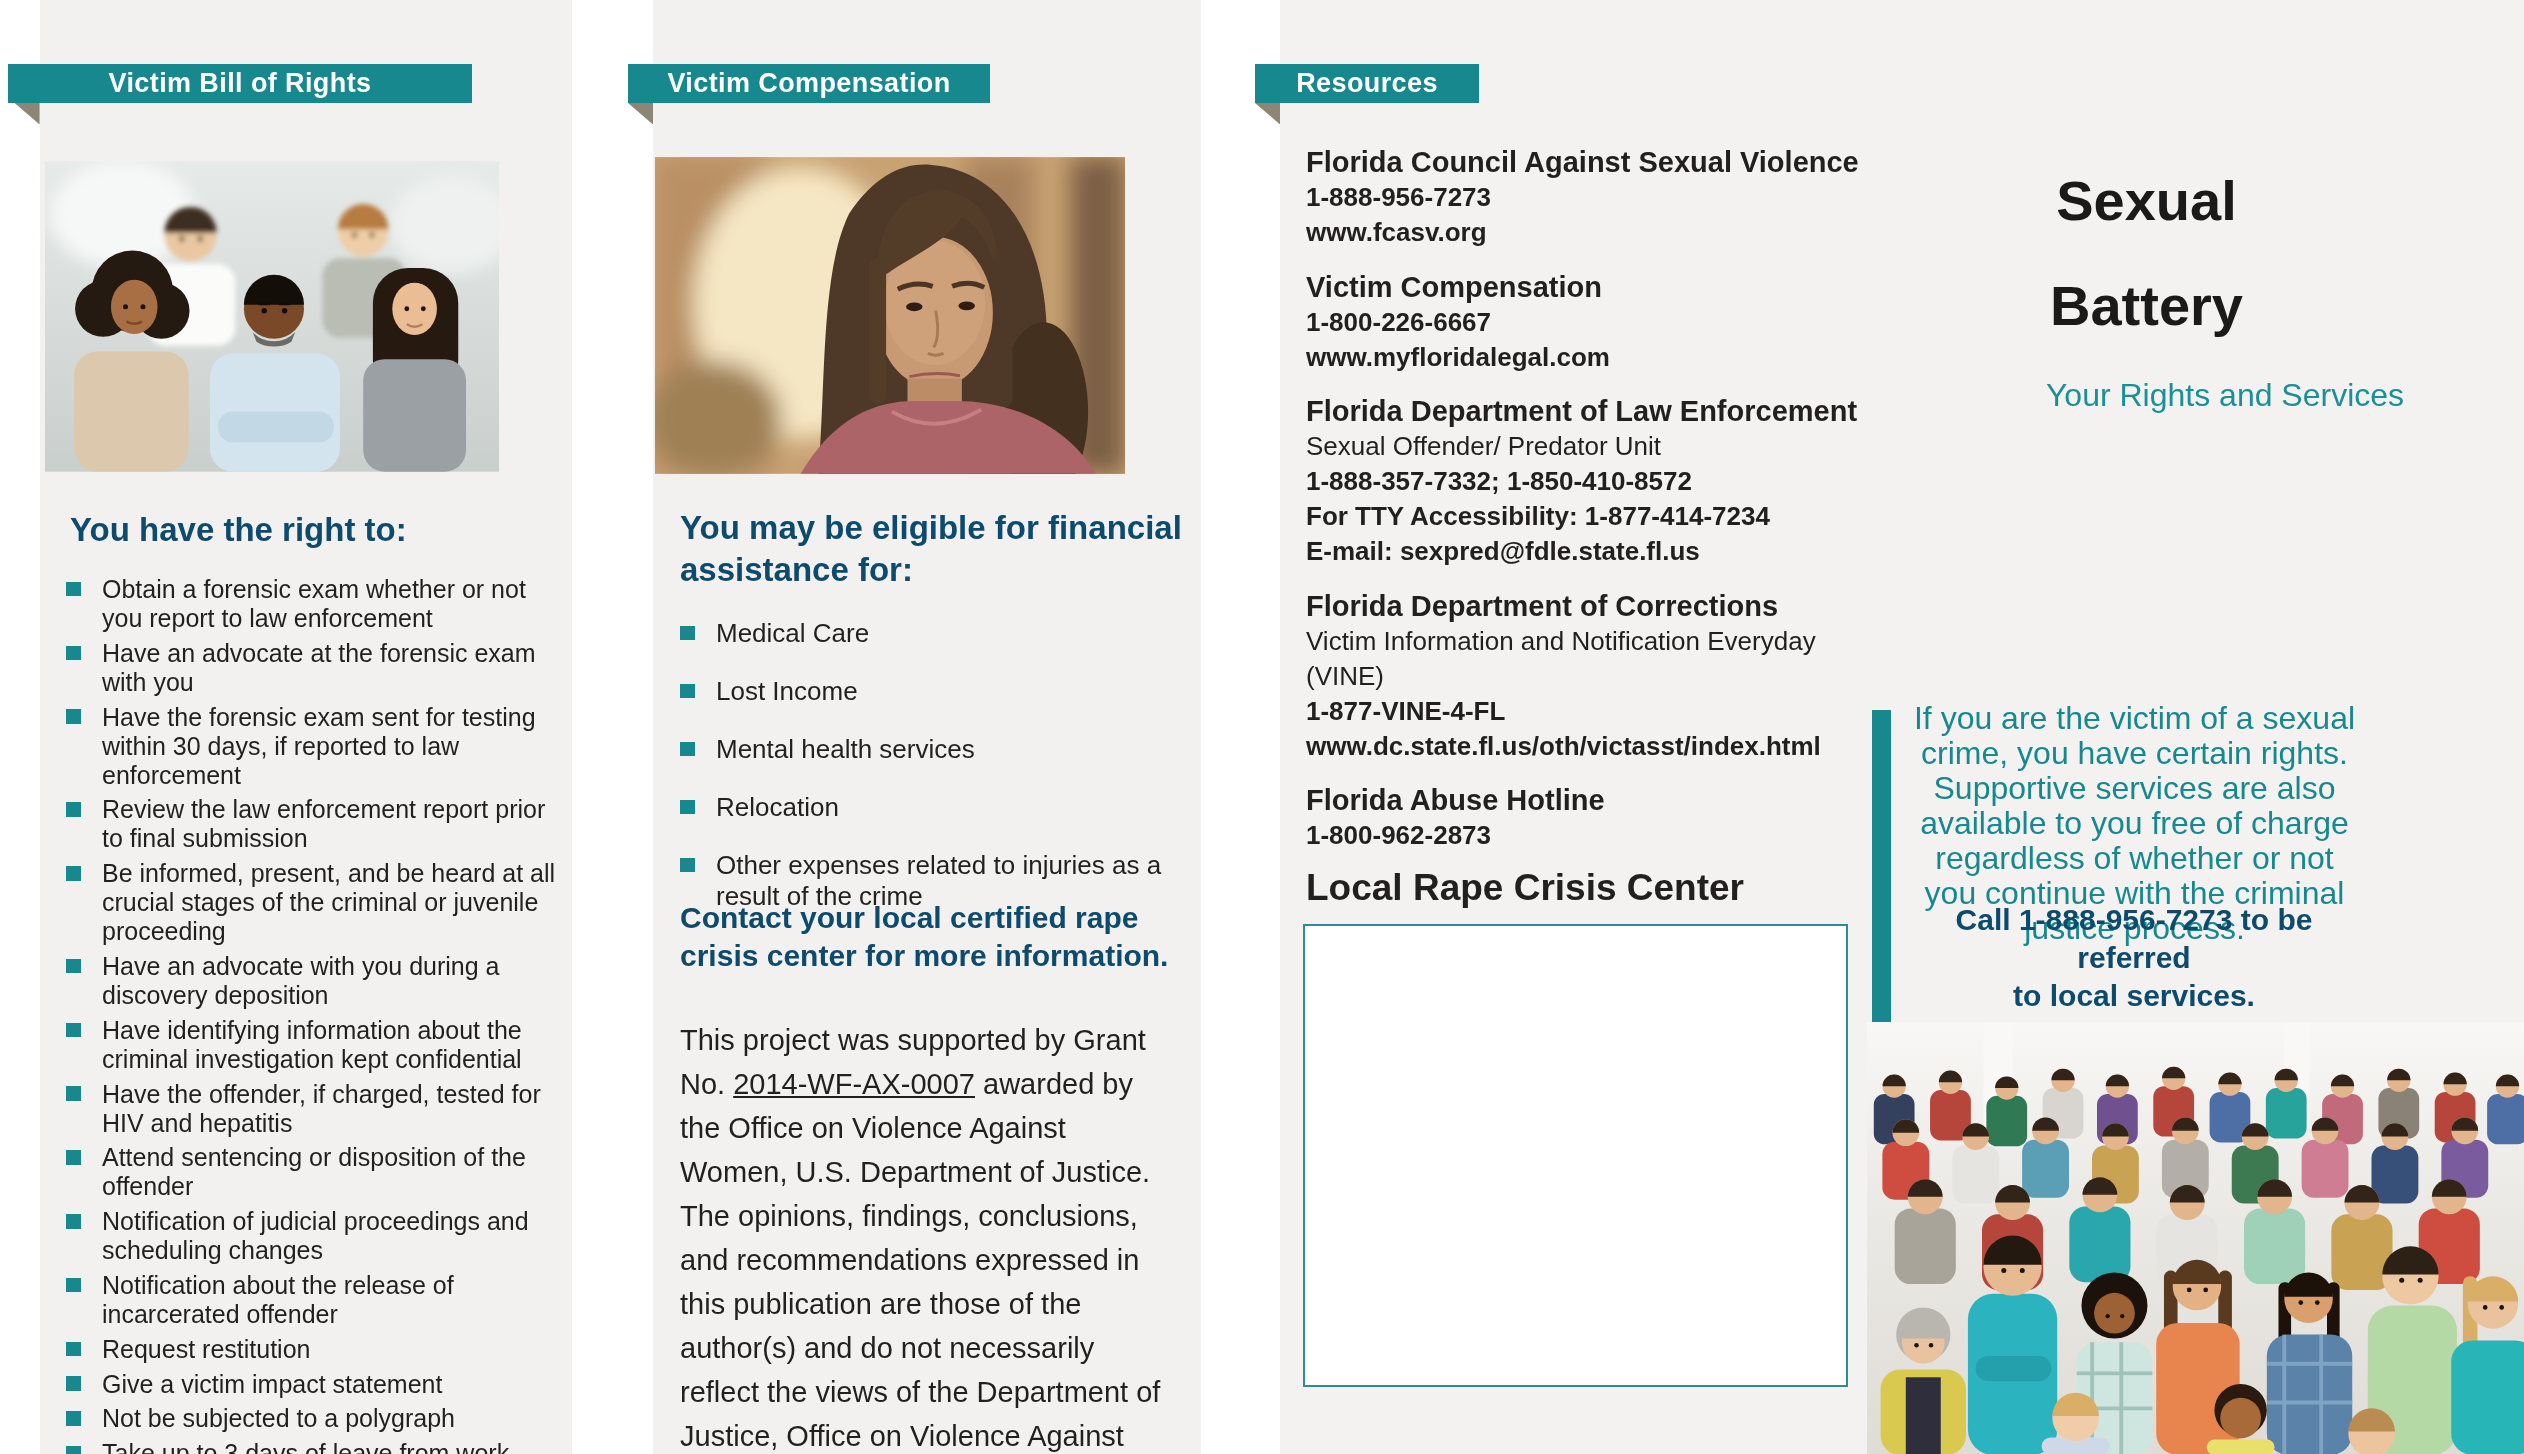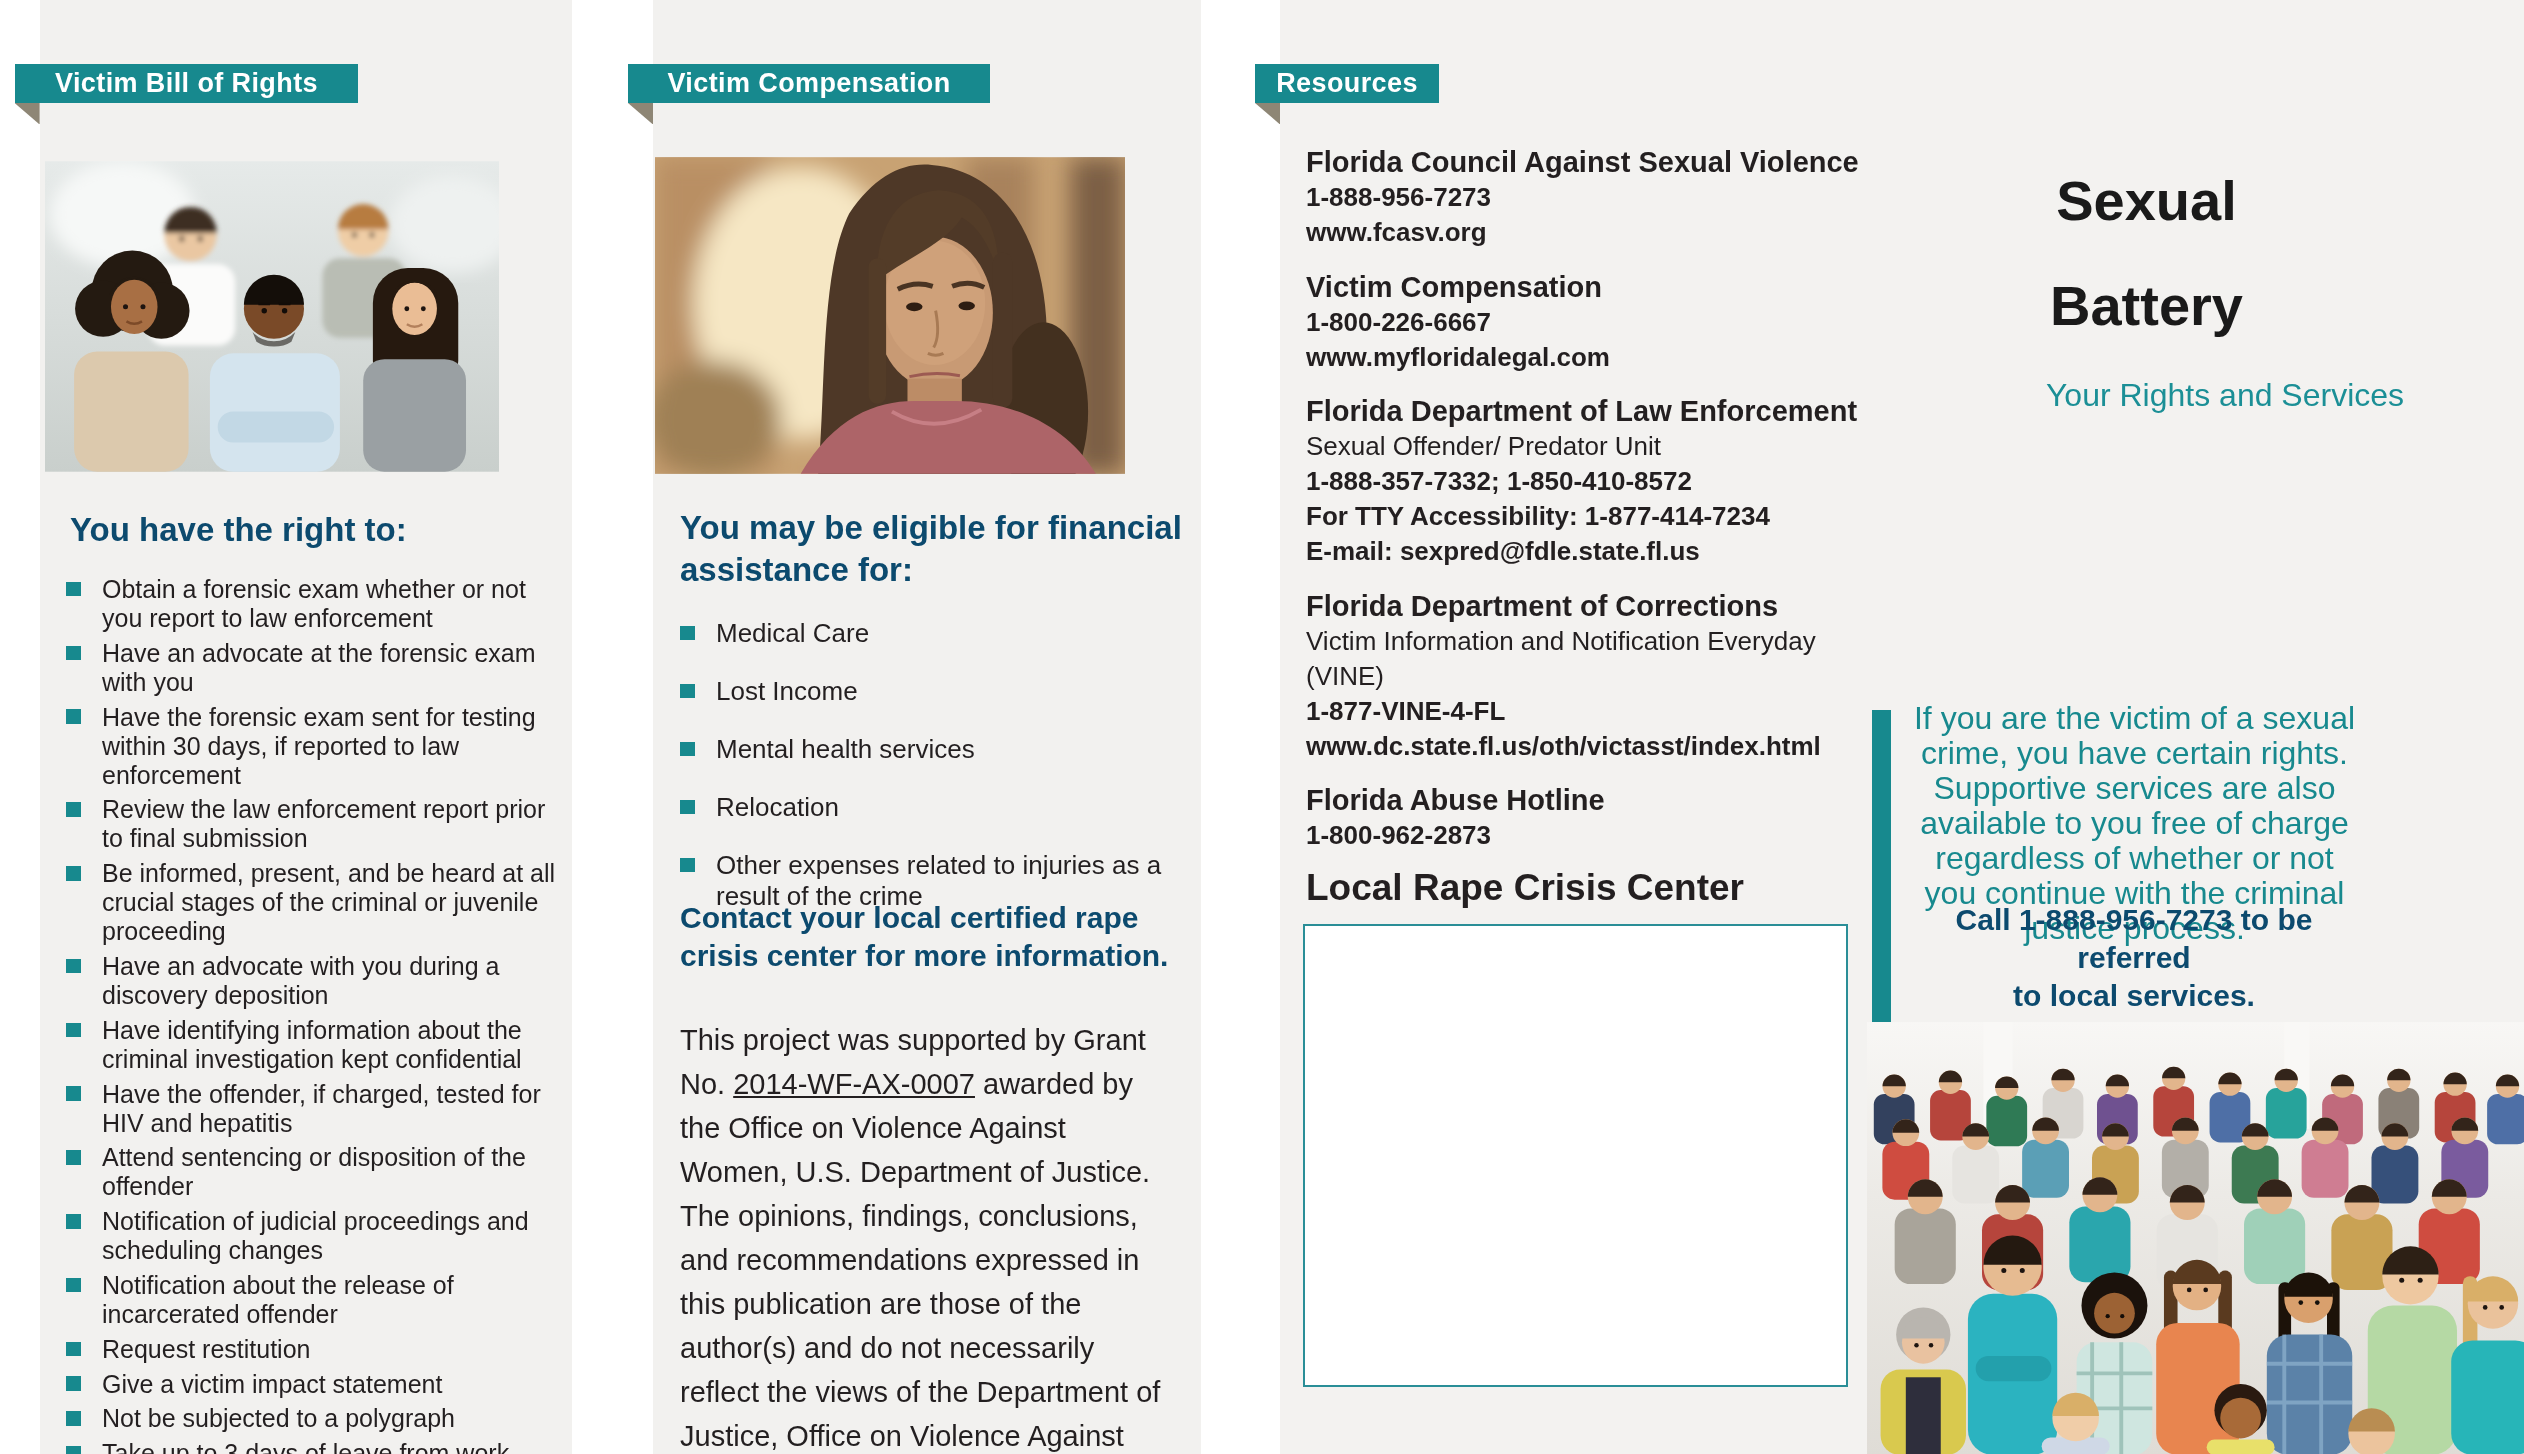--- a/index.html
+++ b/index.html
@@ -60,27 +60,27 @@
 </style>
 </head>
 <body>
 
 <div class="page">
 
   <div class="panel" id="panel1"></div>
   <div class="panel" id="panel2"></div>
   <div class="panel" id="panel34"></div>
 
-  <div class="banner" style="left:15px;width:343px;">Victim Bill of Rights</div>
+  <div class="banner" style="left:8px;width:464px;">Victim Bill of Rights</div>
   <div class="fold" style="left:14.6px;"></div>
 
   <div class="banner" style="left:628px;width:362px;">Victim Compensation</div>
   <div class="fold" style="left:628px;"></div>
 
-  <div class="banner" style="left:1255px;width:184px;">Resources</div>
+  <div class="banner" style="left:1255px;width:224px;">Resources</div>
   <div class="fold" style="left:1255px;"></div>
 
   <div class="photo" style="left:45px;top:161px;width:454px;height:311px;">
     <svg width="454" height="311" viewBox="0 0 468 320" xmlns="http://www.w3.org/2000/svg">
       <defs>
         <linearGradient id="tbg" x1="0" y1="0" x2="0" y2="1">
           <stop offset="0" stop-color="#e6eae9"></stop>
             <stop offset="1" stop-color="#c9cfcc"></stop>
         </linearGradient>
         <filter id="tb3">

